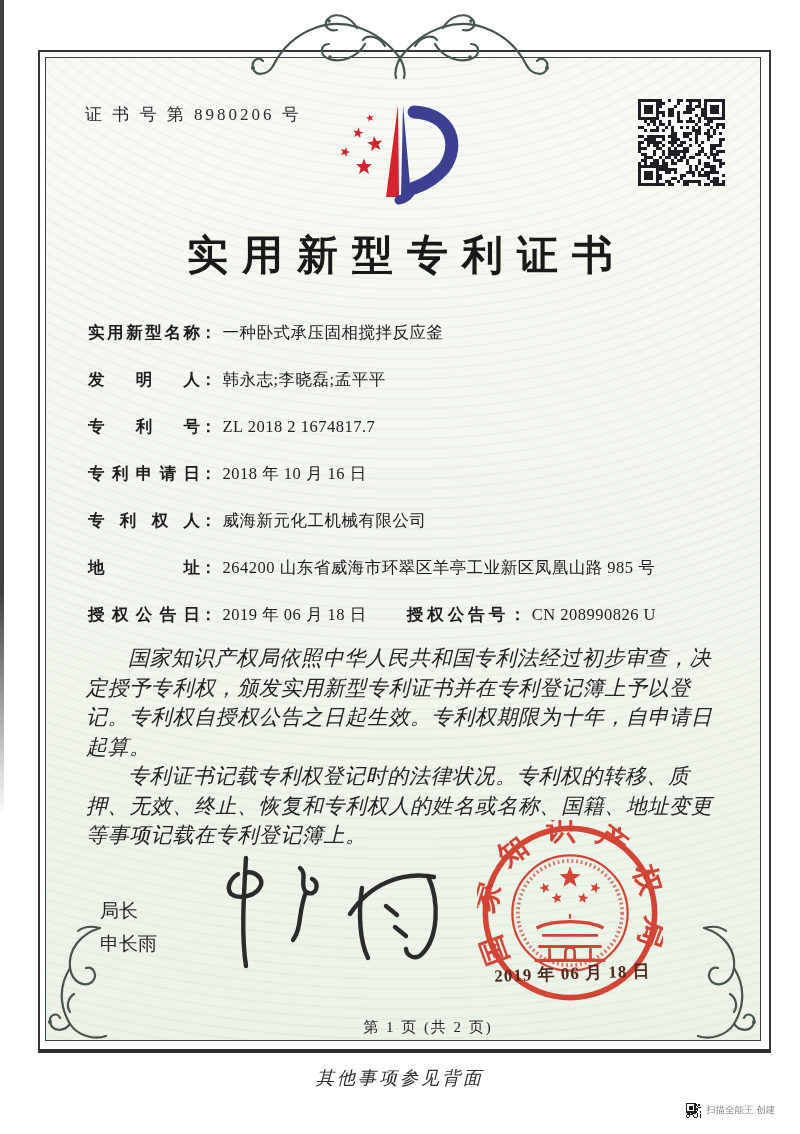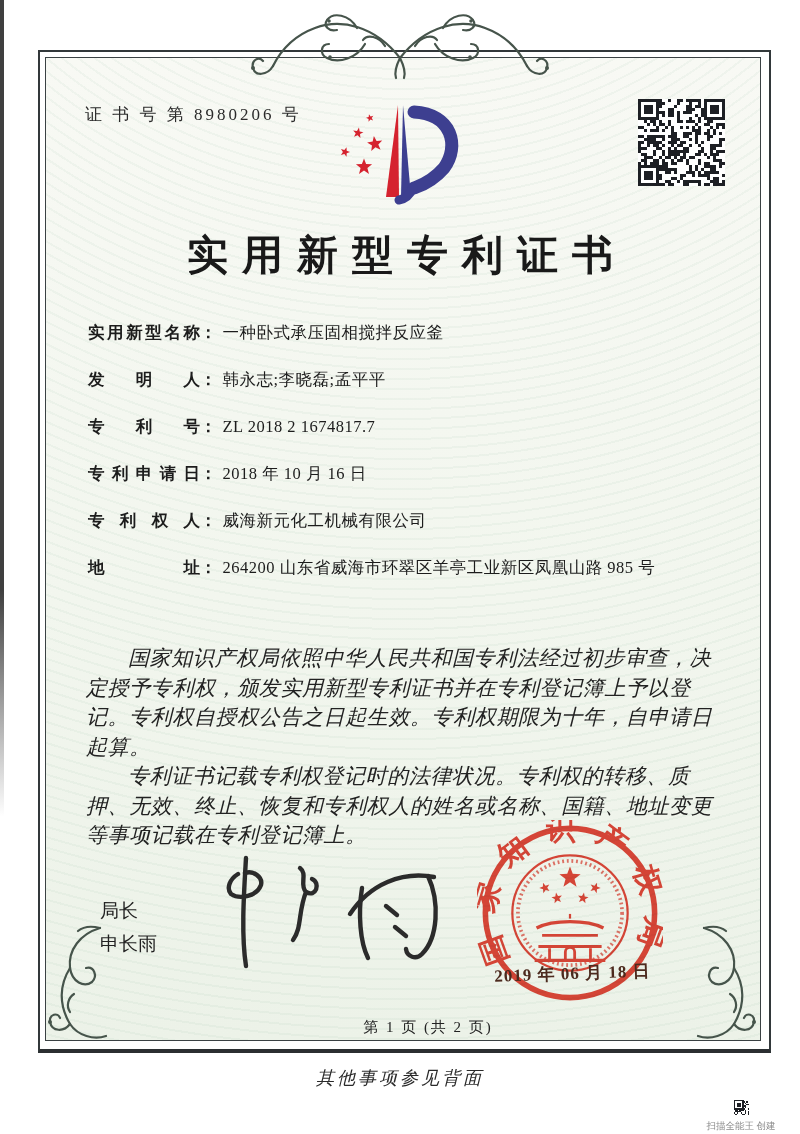--- a/index.html
+++ b/index.html
@@ -37,21 +37,21 @@
   .backnote{position:absolute;left:0;top:1066px;width:800px;text-align:center;font-size:18px;
          letter-spacing:3px;font-style:italic;color:#2a2a2a;}
   .sig{position:absolute;left:200px;top:852px;width:260px;height:128px;}
   .seal{position:absolute;left:477px;top:820px;width:186px;height:186px;mix-blend-mode:multiply;opacity:.93;}
   .sealdate{position:absolute;left:470px;top:962px;width:205px;text-align:center;font-size:17px;
          letter-spacing:1px;color:#4c2a1e;font-weight:600;transform:rotate(-2deg);}
   .qr-main{position:absolute;left:638px;top:99px;width:87px;height:87px;background:#fff;padding:0;}
   .logo{position:absolute;left:318px;top:100px;width:166px;height:116px;}
   .camscan{position:absolute;left:686px;top:1100px;width:110px;height:20px;display:flex;
          align-items:center;gap:5px;font-family:"Liberation Sans","DejaVu Sans",sans-serif;
-         font-size:9.5px;color:#8a8a8a;flex-direction:column;}
+         font-size:9.5px;color:#8a8a8a;}
   .camscan svg{flex:0 0 auto;}
 </style>
 </head>
 <body>
 
 <div class="page">
 
   <div class="scan-edge"></div>
 
   <div class="frame-outer"></div>
@@ -544,20 +544,23 @@
     </div>
     <div class="frow">
       <span class="flabel">专利申请日</span><span class="fcolon">：</span><span class="fvalue">2018 年 10 月 16 日</span>
     </div>
     <div class="frow">
       <span class="flabel">专利权人</span><span class="fcolon">：</span><span class="fvalue">威海新元化工机械有限公司</span>
     </div>
     <div class="frow">
       <span class="flabel">地址</span><span class="fcolon">：</span><span class="fvalue">264200 山东省威海市环翠区羊亭工业新区凤凰山路 985 号</span>
     </div>
+    <div class="frow auth">
+      <span class="flabel">授权公告日</span><span class="fcolon">：</span><span class="fvalue">2019 年 06 月 18 日</span><span class="flabel2">授权公告号</span><span class="fcolon">：</span><span class="fvalue">CN 208990826 U</span>
+    </div>
   </div>
 
   <div class="paras">
     <p>国家知识产权局依照中华人民共和国专利法经过初步审查，决定授予专利权，颁发实用新型专利证书并在专利登记簿上予以登记。专利权自授权公告之日起生效。专利权期限为十年，自申请日起算。</p>
     <p>专利证书记载专利权登记时的法律状况。专利权的转移、质押、无效、终止、恢复和专利权人的姓名或名称、国籍、地址变更等事项记载在专利登记簿上。</p>
   </div>
 
   <div class="director">
     <div>局长</div>
     <div>申长雨</div>

